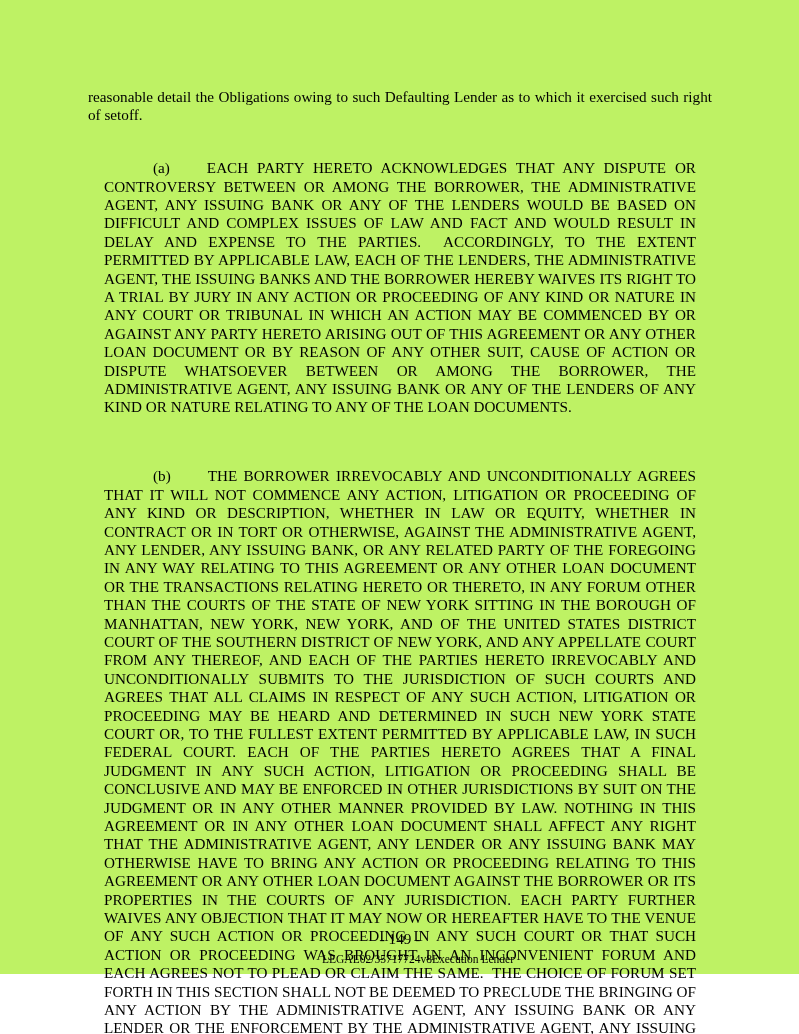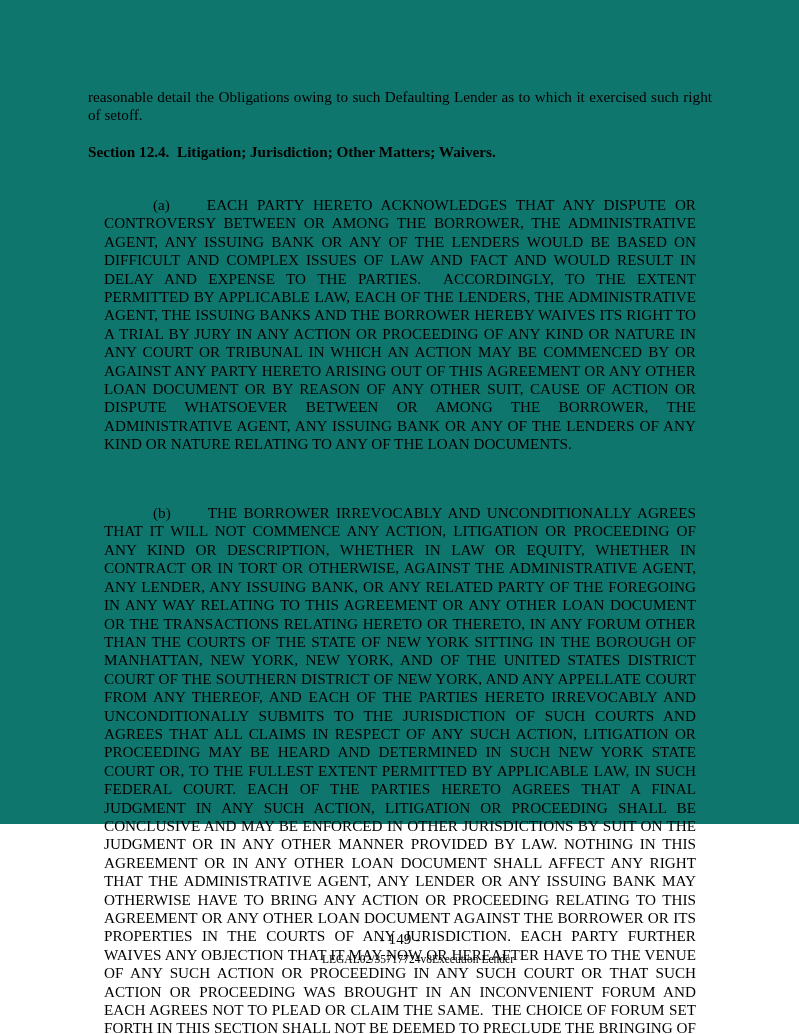--- a/index.html
+++ b/index.html
@@ -12,22 +12,22 @@
     width: 799px;
     height: 1034px;
     overflow: hidden;
     font-family: "Liberation Serif", "DejaVu Serif", serif;
     color: #000000;
     -webkit-font-smoothing: antialiased;
   }
   .page {
     position: relative;
     width: 799px;
-    height: 824px;
-    background: #0f766e;
+    height: 974px;
+    background: #bef264;
     box-sizing: border-box;
   }
   .content {
     position: absolute;
     left: 88px;
     top: 88px;
     width: 624px;
   }
   p.body-text {
     margin: 0;
@@ -100,21 +100,20 @@
 </style>
 </head>
 <body>
 
 <div class="page">
 
   <div class="content">
 
     <p class="body-text lead">reasonable detail the Obligations owing to such Defaulting Lender as to which it exercised such right of setoff.</p>
 
-    <p class="section-head">Section 12.4.  Litigation; Jurisdiction; Other Matters; Waivers.</p>
 
     <div class="para-block">
       <p class="caps"><span class="indent"></span><span>(a)</span><span class="gap"></span><span>EACH PARTY HERETO ACKNOWLEDGES THAT ANY DISPUTE OR CONTROVERSY BETWEEN OR AMONG THE BORROWER, THE ADMINISTRATIVE AGENT, ANY ISSUING BANK OR ANY OF THE LENDERS WOULD BE BASED ON DIFFICULT AND COMPLEX ISSUES OF LAW AND FACT AND WOULD RESULT IN DELAY AND EXPENSE TO THE PARTIES.  ACCORDINGLY, TO THE EXTENT PERMITTED BY APPLICABLE LAW, EACH OF THE LENDERS, THE ADMINISTRATIVE AGENT, THE ISSUING BANKS AND THE BORROWER HEREBY WAIVES ITS RIGHT TO A TRIAL BY JURY IN ANY ACTION OR PROCEEDING OF ANY KIND OR NATURE IN ANY COURT OR TRIBUNAL IN WHICH AN ACTION MAY BE COMMENCED BY OR AGAINST ANY PARTY HERETO ARISING OUT OF THIS AGREEMENT OR ANY OTHER LOAN DOCUMENT OR BY REASON OF ANY OTHER SUIT, CAUSE OF ACTION OR DISPUTE WHATSOEVER BETWEEN OR AMONG THE BORROWER, THE ADMINISTRATIVE AGENT, ANY ISSUING BANK OR ANY OF THE LENDERS OF ANY KIND OR NATURE RELATING TO ANY OF THE LOAN DOCUMENTS.</span></p>
     </div>
 
     <div class="para-block">
       <p class="caps"><span class="indent"></span><span>(b)</span><span class="gap"></span><span>THE BORROWER IRREVOCABLY AND UNCONDITIONALLY AGREES THAT IT WILL NOT COMMENCE ANY ACTION, LITIGATION OR PROCEEDING OF ANY KIND OR DESCRIPTION, WHETHER IN LAW OR EQUITY, WHETHER IN CONTRACT OR IN TORT OR OTHERWISE, AGAINST THE ADMINISTRATIVE AGENT, ANY LENDER, ANY ISSUING BANK, OR ANY RELATED PARTY OF THE FOREGOING IN ANY WAY RELATING TO THIS AGREEMENT OR ANY OTHER LOAN DOCUMENT OR THE TRANSACTIONS RELATING HERETO OR THERETO, IN ANY FORUM OTHER THAN THE COURTS OF THE STATE OF NEW YORK SITTING IN THE BOROUGH OF MANHATTAN, NEW YORK, NEW YORK, AND OF THE UNITED STATES DISTRICT COURT OF THE SOUTHERN DISTRICT OF NEW YORK, AND ANY APPELLATE COURT FROM ANY THEREOF, AND EACH OF THE PARTIES HERETO IRREVOCABLY AND UNCONDITIONALLY SUBMITS TO THE JURISDICTION OF SUCH COURTS AND AGREES THAT ALL CLAIMS IN RESPECT OF ANY SUCH ACTION, LITIGATION OR PROCEEDING MAY BE HEARD AND DETERMINED IN SUCH NEW YORK STATE COURT OR, TO THE FULLEST EXTENT PERMITTED BY APPLICABLE LAW, IN SUCH FEDERAL COURT. EACH OF THE PARTIES HERETO AGREES THAT A FINAL JUDGMENT IN ANY SUCH ACTION, LITIGATION OR PROCEEDING SHALL BE CONCLUSIVE AND MAY BE ENFORCED IN OTHER JURISDICTIONS BY SUIT ON THE JUDGMENT OR IN ANY OTHER MANNER PROVIDED BY LAW. NOTHING IN THIS AGREEMENT OR IN ANY OTHER LOAN DOCUMENT SHALL AFFECT ANY RIGHT THAT THE ADMINISTRATIVE AGENT, ANY LENDER OR ANY ISSUING BANK MAY OTHERWISE HAVE TO BRING ANY ACTION OR PROCEEDING RELATING TO THIS AGREEMENT OR ANY OTHER LOAN DOCUMENT AGAINST THE BORROWER OR ITS PROPERTIES IN THE COURTS OF ANY JURISDICTION. EACH PARTY FURTHER WAIVES ANY OBJECTION THAT IT MAY NOW OR HEREAFTER HAVE TO THE VENUE OF ANY SUCH ACTION OR PROCEEDING IN ANY SUCH COURT OR THAT SUCH ACTION OR PROCEEDING WAS BROUGHT IN AN INCONVENIENT FORUM AND EACH AGREES NOT TO PLEAD OR CLAIM THE SAME.  THE CHOICE OF FORUM SET FORTH IN THIS SECTION SHALL NOT BE DEEMED TO PRECLUDE THE BRINGING OF ANY ACTION BY THE ADMINISTRATIVE AGENT, ANY ISSUING BANK OR ANY LENDER OR THE ENFORCEMENT BY THE ADMINISTRATIVE AGENT, ANY ISSUING BANK OR ANY LENDER OF ANY JUDGMENT OBTAINED IN SUCH FORUM IN ANY OTHER APPROPRIATE JURISDICTION.</span></p>
     </div>
 
   </div>

